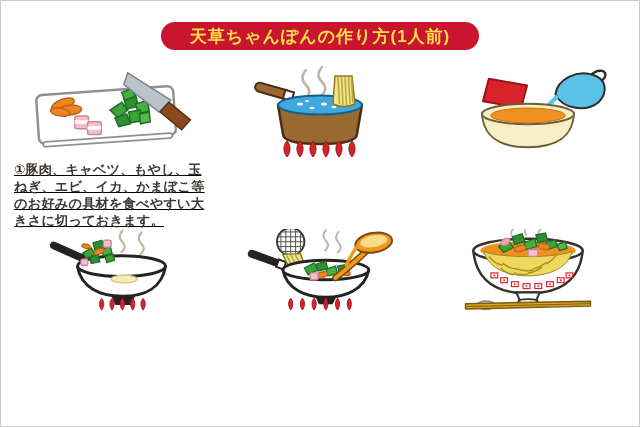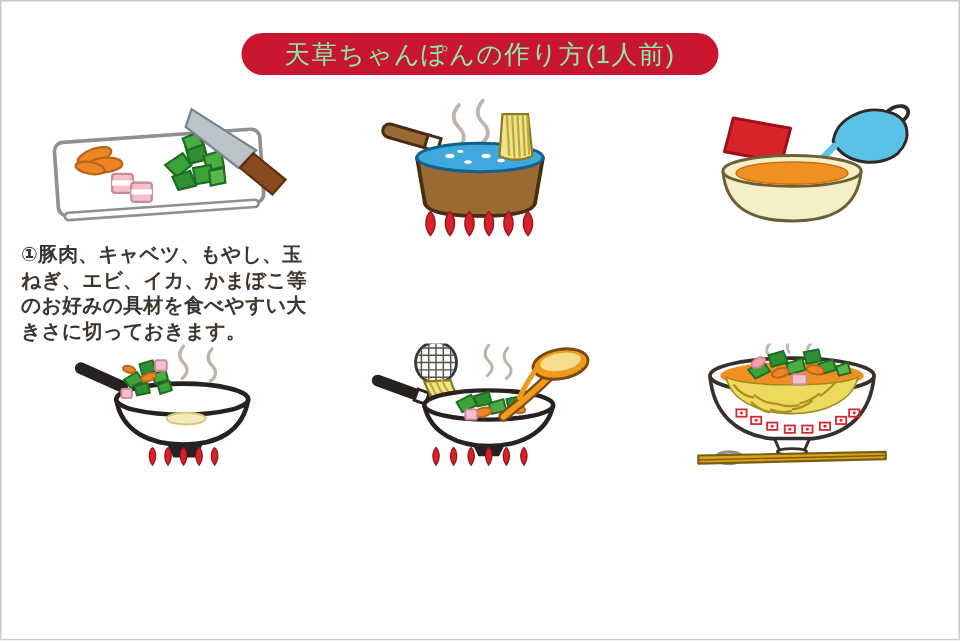--- a/index.html
+++ b/index.html
@@ -13,30 +13,30 @@
     overflow: hidden;
   }
   .banner {
     margin: 21px auto 0;
     width: 318px; height: 28px;
     background: #c9152e;
     border-radius: 15px;
     display: flex; align-items: center; justify-content: center;
   }
   .banner span {
-    color: #86efac; font-size: 17px; font-weight: normal; letter-spacing: 1px;
+    color: #fde047; font-size: 17px; font-weight: bold; letter-spacing: 1px;
     white-space: nowrap;
   }
   .grid {
     margin: 14px 13px 0;
     display: grid;
     grid-template-columns: 1fr 1.02fr 1fr;
     column-gap: 10px;
   }
-  .cell { display: flex; flex-direction: column; }
+  .cell { display: flex; flex-direction: column; text-decoration: underline; }
   .illo { height: 95px; display: flex; align-items: flex-end; justify-content: center; }
   .row2 .illo { height: 82px; }
   .illo svg { width: 100%; height: 100%; display: block; }
   .txt {
     margin-top: 2px;
     font-size: 13.2px; line-height: 17px;
     font-weight: 600;
     color: #3e362e;
     letter-spacing: 0.2px;
     text-align: left;

